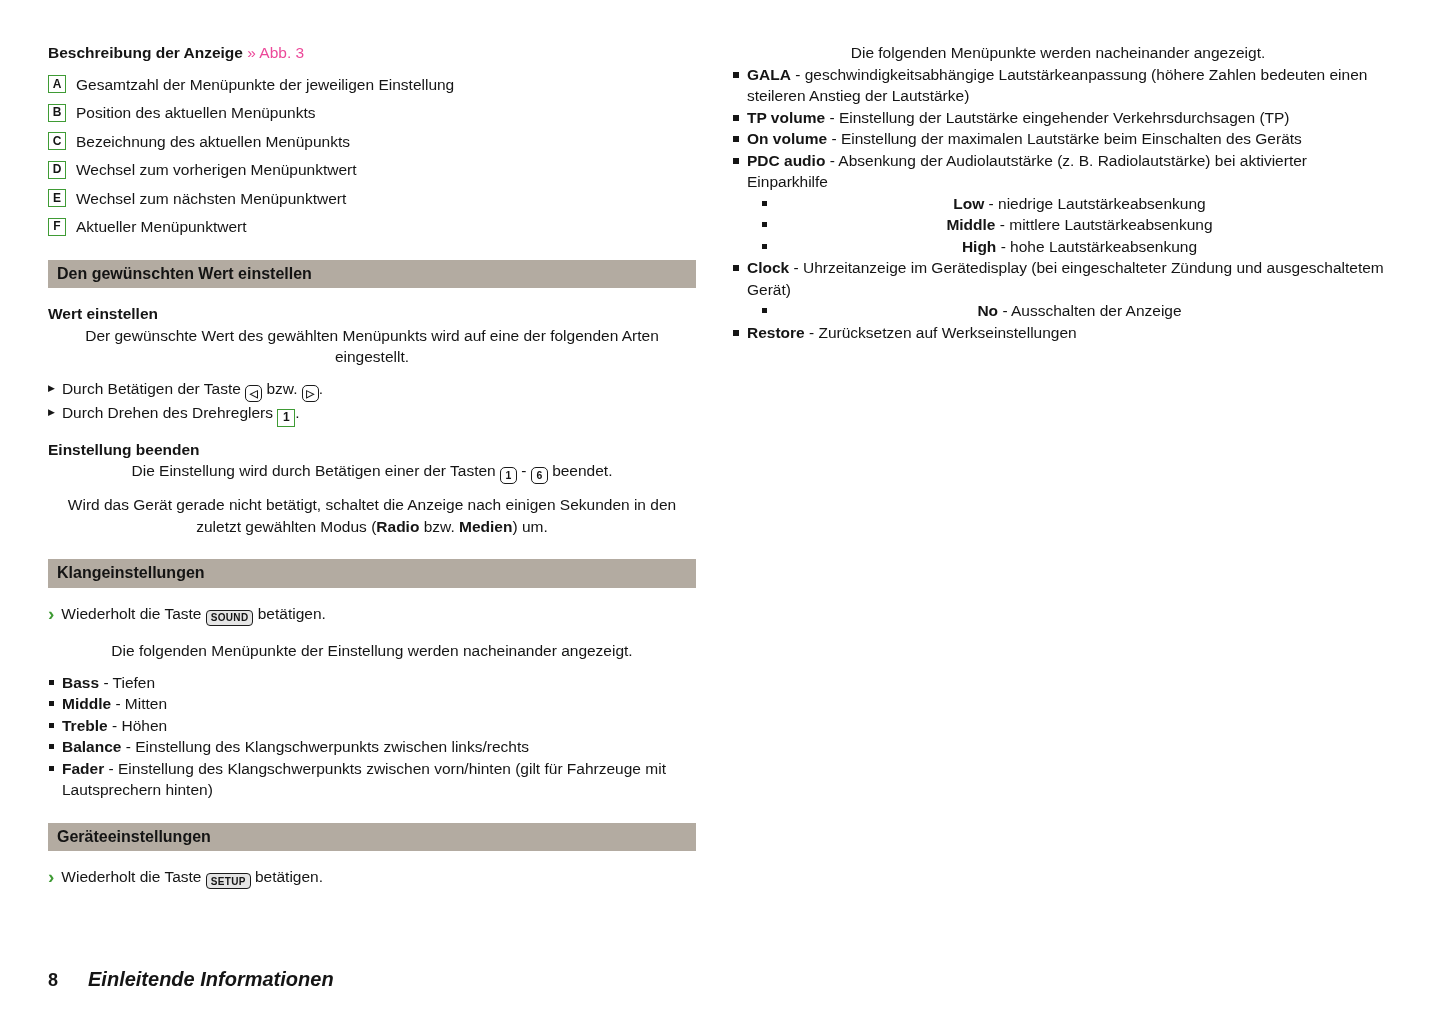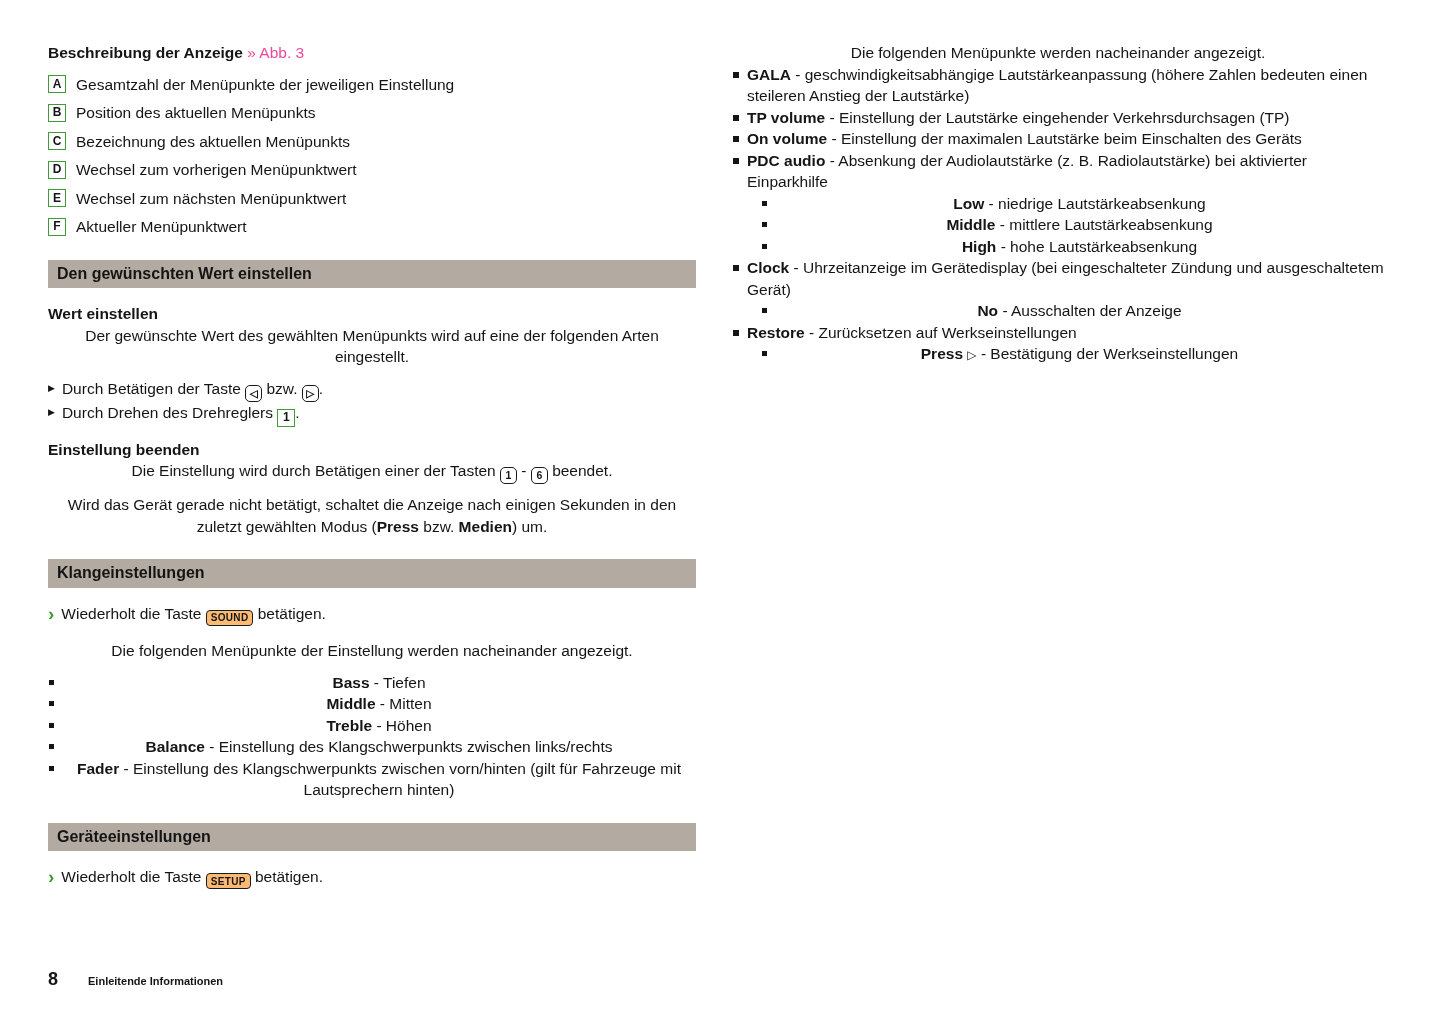--- a/index.html
+++ b/index.html
@@ -49,21 +49,21 @@
     display:inline-flex; align-items:center; justify-content:center;
     min-width:17px; height:17px; padding:0 2px;
     border:1.2px solid #1b1b1b; border-radius:5px;
     font-size:10.5px; font-weight:bold; background:#fff;
     vertical-align:-3px;
   }
   .btn-label {
     display:inline-flex; align-items:center; justify-content:center;
     height:16px; padding:0 4px;
     border:1.2px solid #1b1b1b; border-radius:4px;
-    font-size:10px; font-weight:bold; letter-spacing:.3px; background:#fdba74;
+    font-size:10px; font-weight:bold; letter-spacing:.3px; background:#e5e5e5;
     vertical-align:-2.5px;
   }
 
   
   .li { display:flex; }
   .tri {
     flex:none; font-size:9px; line-height:21.5px;
     margin-right:7px; color:#151515;
   }
   
@@ -79,21 +79,21 @@
   }
   .step { display:flex; margin-bottom:14px; }
 
   .tri-glyph { font-size:12px; }
 
   .footer {
     position:absolute; left:48px; top:969px;
     display:flex; align-items:baseline; gap:30px;
   }
   .footer .num { font-size:18px; font-weight:bold; }
-  .footer .ttl { font-size:11px; font-weight:bold; }
+  .footer .ttl { font-size:20px; font-weight:bold;font-style:italic; }
 </style>
 </head>
 <body>
 
 <div class="page">
   <div class="columns">
 
     <div class="col-left">
 
       <div class="intro-heading">
@@ -155,39 +155,39 @@
       <div class="subhead">Einstellung beenden</div>
       <div class="para">
         <span>Die Einstellung wird durch Betätigen einer der Tasten</span>
         <span class="btn-pill">1</span>
         <span>-</span>
         <span class="btn-pill">6</span>
         <span>beendet.</span>
       </div>
 
       <div class="para">
-        <span>Wird das Gerät gerade nicht betätigt, schaltet die Anzeige nach einigen Sekunden in den zuletzt gewählten Modus (</span><span class="b">Press</span><span> bzw. </span><span class="b">Medien</span><span>) um.</span>
+        <span>Wird das Gerät gerade nicht betätigt, schaltet die Anzeige nach einigen Sekunden in den zuletzt gewählten Modus (</span><span class="b">Radio</span><span> bzw. </span><span class="b">Medien</span><span>) um.</span>
       </div>
 
       <div class="section-bar">
         <span>Klangeinstellungen</span>
       </div>
 
       <div class="step">
         <span class="chev">›</span>
         <div class="li-text">
           <span>Wiederholt die Taste</span>
           <span class="btn-label">SOUND</span>
           <span>betätigen.</span>
         </div>
       </div>
 
       <div class="para">Die folgenden Menüpunkte der Einstellung werden nacheinander angezeigt.</div>
 
-      <div style="margin-bottom:4px;text-align:center;">
+      <div style="margin-bottom:4px;">
         <div class="li">
           <span class="sq s2"></span>
           <div class="li-text">
             <span class="b">Bass</span>
             <span>- Tiefen</span>
           </div>
         </div>
         <div class="li">
           <span class="sq s2"></span>
           <div class="li-text">
@@ -309,30 +309,20 @@
               </div>
             </div>
           </div>
         </div>
 
         <div class="li">
           <span class="sq"></span>
           <div class="li-text">
             <span class="b">Restore</span>
             <span>- Zurücksetzen auf Werkseinstellungen</span>
-            <div class="sub-list">
-              <div class="li">
-                <span class="sq s2"></span>
-                <div class="li-text">
-                  <span class="b">Press</span>
-                  <span class="tri-glyph">▷</span>
-                  <span>- Bestätigung der Werkseinstellungen</span>
-                </div>
-              </div>
-            </div>
           </div>
         </div>
 
       </div>
     </div>
 
   </div>
 </div>
 
 <div class="footer">

